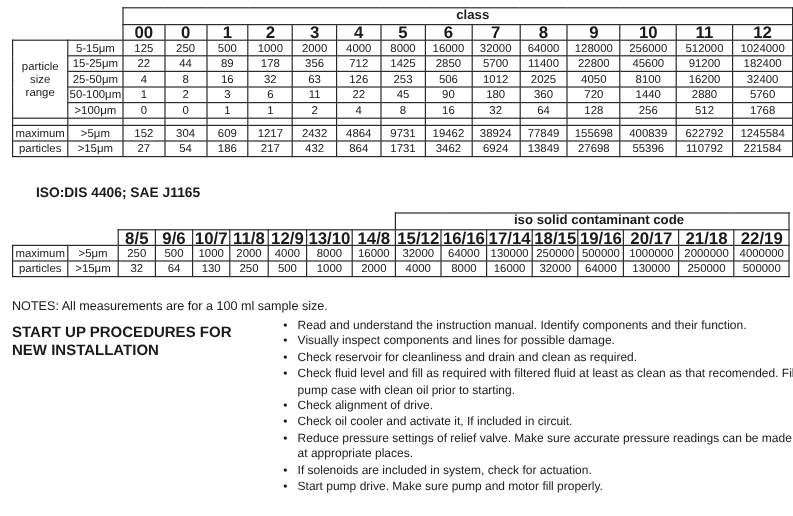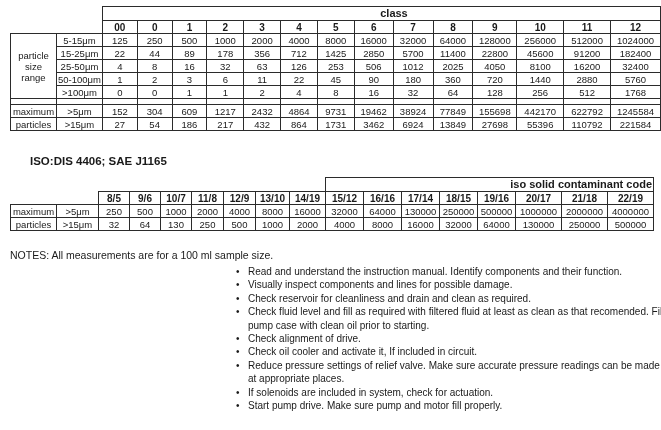--- a/index.html
+++ b/index.html
@@ -9,22 +9,22 @@
     font-family:"Liberation Sans", sans-serif; color:#1a1a1a; overflow:hidden;
   }
   table { border-collapse:collapse; table-layout:fixed; position:absolute; }
   td {
     border:1px solid #2b2b2b; text-align:center; vertical-align:middle;
     font-size:9.5px; line-height:11px; height:13px; padding:0 1px;
     overflow:hidden; white-space:nowrap;
   }
   td.nb { border:none; background:#ffffff; }
   td.title { font-weight:bold; font-size:11px; height:14px;padding-left:26px; }
-  td.title-left { text-align:right; padding-left:12px; }
-  td.hdr { font-weight:bold; font-size:10px; }
+  td.title-left { text-align:center; padding-left:12px; }
+  td.hdr { font-weight:bold; font-size:14px; }
   td.grp { white-space:normal; line-height:11px; font-size:9.5px; }
   td.sp { height:6px; line-height:6px; }
   #class-table { left:10px; top:6px; }
   #iso-table  { left:10px; top:177px; }
   .iso-label {
     position:absolute; left:10px; top:155px;
     font-weight:bold; font-size:11.5px;padding-left:20px;
   }
   .notes { position:absolute; left:10px; top:249px; font-size:10.5px; }
   .startup-heading {
@@ -197,21 +197,21 @@
           <td class="num">304</td>
           <td class="num">609</td>
           <td class="num">1217</td>
           <td class="num">2432</td>
           <td class="num">4864</td>
           <td class="num">9731</td>
           <td class="num">19462</td>
           <td class="num">38924</td>
           <td class="num">77849</td>
           <td class="num">155698</td>
-          <td class="num">442170</td>
+          <td class="num">400839</td>
           <td class="num">622792</td>
           <td class="num">1245584</td>
         </tr>
         <tr>
           <td class="lbl">particles</td>
           <td class="lbl">&gt;15μm</td>
           <td class="num">27</td>
           <td class="num">54</td>
           <td class="num">186</td>
           <td class="num">217</td>
@@ -260,21 +260,21 @@
         </tr>
         <tr>
           <td class="nb"></td>
           <td class="nb"></td>
           <td class="hdr">8/5</td>
           <td class="hdr">9/6</td>
           <td class="hdr">10/7</td>
           <td class="hdr">11/8</td>
           <td class="hdr">12/9</td>
           <td class="hdr">13/10</td>
-          <td class="hdr">14/19</td>
+          <td class="hdr">14/8</td>
           <td class="hdr">15/12</td>
           <td class="hdr">16/16</td>
           <td class="hdr">17/14</td>
           <td class="hdr">18/15</td>
           <td class="hdr">19/16</td>
           <td class="hdr">20/17</td>
           <td class="hdr">21/18</td>
           <td class="hdr">22/19</td>
         </tr>
         <tr>
@@ -313,20 +313,24 @@
           <td class="num">64000</td>
           <td class="num">130000</td>
           <td class="num">250000</td>
           <td class="num">500000</td>
         </tr>
       </tbody>
     </table>
 
   <div class="notes">NOTES: All measurements are for a 100 ml sample size.</div>
 
+  <div class="startup-heading">
+    <div>START UP PROCEDURES FOR</div>
+    <div>NEW INSTALLATION</div>
+  </div>
 
   <ul class="bullet-list" id="bullet-list">
       <li>
         <span class="bullet">•</span>
         <span class="btext">Read and understand the instruction manual.  Identify components and their function.</span>
       </li>
       <li>
         <span class="bullet">•</span>
         <span class="btext">Visually inspect components and lines for possible damage.</span>
       </li>

